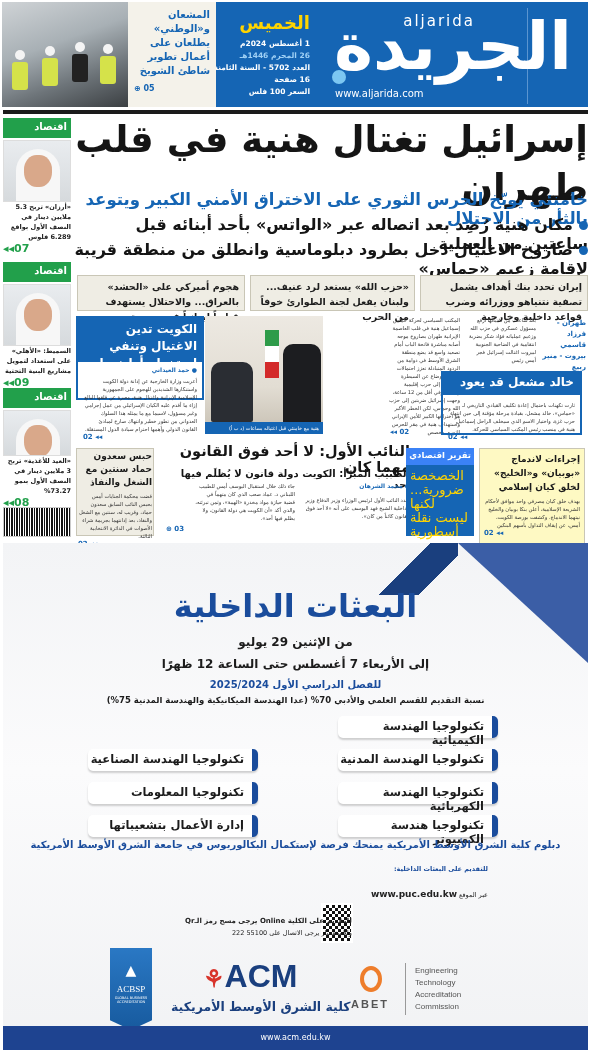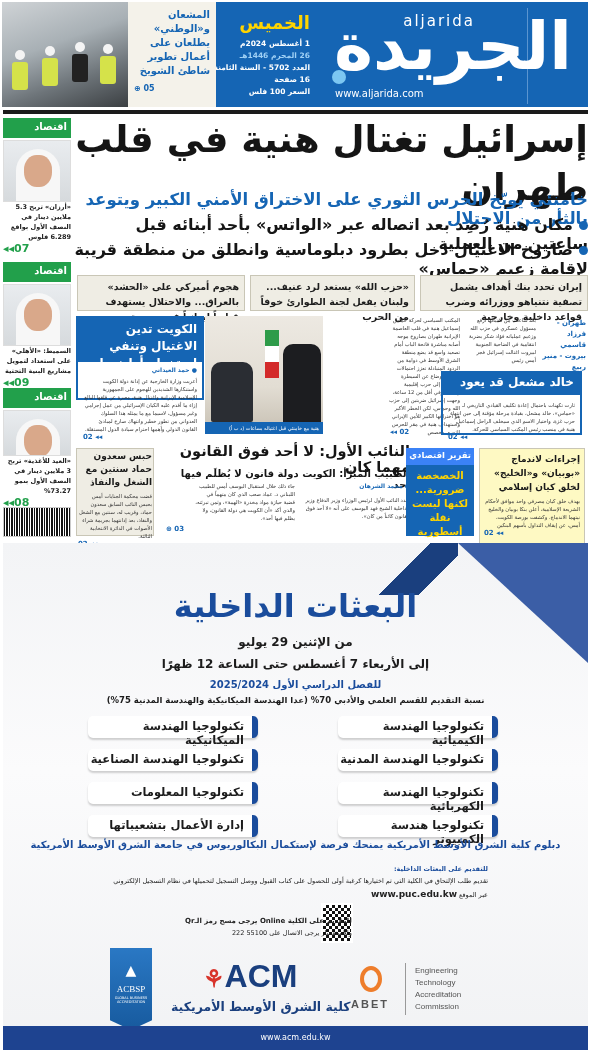--- a/index.html
+++ b/index.html
@@ -65,21 +65,21 @@
   .dateline { color: #1565b4; font-size: 7px; font-weight: bold; text-align: right; line-height: 11px; }
 
   .hamad { left: 76px; top: 448px; width: 78px; height: 88px; background: #efede4; border: 1px solid #c9c6b6; padding: 1px; }
   .hamad h3 { font-size: 9px; font-weight: bold; text-align: right; line-height: 13px; color: #1a1a1a; margin-bottom: 3px; }
 
   .naeb-h { right: 190px; top: 443px; width: 232px; color: #151515; font-size: 14.5px; font-weight: bold; text-align: right; }
   .naeb-sub { right: 190px; top: 468px; width: 232px; color: #151515; font-size: 10px; font-weight: bold; text-align: right; }
 
   .report { left: 406px; top: 448px; width: 68px; height: 88px; background: #1565b4; }
   .report-tag { background: #3b82f6; color: #fff; font-size: 8.5px; font-weight: bold; text-align: right; padding: 2px 3px; height: 17px; }
-  .report-body { color: #ffd400; font-size: 10px; font-weight: bold; text-align: center; padding: 4px 4px 0; line-height: 14px; }
+  .report-body { color: #ffd400; font-size: 13px; font-weight: normal; text-align: left; padding: 4px 4px 0; line-height: 14px; }
 
   .merge { left: 479px; top: 448px; width: 106px; height: 112px; background: #fef9c3; border: 1px solid #c9c6b6; padding: 3px 4px; }
   .merge h3 { font-size: 9px; font-weight: bold; text-align: right; line-height: 14px; color: #1a1a1a; margin-bottom: 3px; }
 
   .barcode { left: 3px; top: 507px; width: 68px; height: 30px; background: repeating-linear-gradient(90deg,#111 0,#111 1px,#fff 1px,#fff 2px,#111 2px,#111 4px,#fff 4px,#fff 5px); border: 1px solid #ccc; }
 
   
   .ad { left: 3px; top: 543px; width: 585px; height: 507px; background: linear-gradient(180deg,#f3f4f6 0%, #fbfbfc 45%, #f1f2f4 100%); overflow: hidden; }
   .ad-tri { position: absolute; right: 0; top: 0; width: 0; height: 0; border-top: 120px solid #3b5ea6; border-left: 130px solid transparent; }
   .ad-stripe { position: absolute; left: 375px; top: 0; width: 80px; height: 52px; background: linear-gradient(135deg, transparent 40%, #1a3f7e 40%, #1a3f7e 70%, transparent 70%); }
@@ -236,28 +236,26 @@
   <div class="ad-title">البعثات الداخلية</div>
   <div class="ad-line" style="top:92px;font-size:12px;">من الإثنين 29 يوليو</div>
   <div class="ad-line" style="top:114px;font-size:12px;">إلى الأربعاء 7 أغسطس حتى الساعة 12 ظهرًا</div>
   <div class="ad-line" style="top:136px;font-size:10px;color:#1a4c9c;">للفصل الدراسي الأول 2025/2024</div>
   <div class="ad-line" style="top:152px;font-size:8.5px;">نسبة التقديم للقسم العلمي والأدبي 70% (عدا الهندسة الميكانيكية والهندسة المدنية 75%)</div>
 
   <div class="prog" style="right:90px;top:173px;width:160px;">تكنولوجيا الهندسة الكيميائية</div>
   <div class="prog" style="right:90px;top:206px;width:160px;">تكنولوجيا الهندسة المدنية</div>
   <div class="prog" style="right:90px;top:239px;width:160px;">تكنولوجيا الهندسة الكهربائية</div>
   <div class="prog" style="right:90px;top:272px;width:160px;">تكنولوجيا هندسة الكمبيوتر</div>
-  <div class="prog" style="right:330px;top:173px;width:170px;">تكنولوجيا الهندسة الميكانيكية</div>
   <div class="prog" style="right:330px;top:206px;width:170px;">تكنولوجيا الهندسة الصناعية</div>
   <div class="prog" style="right:330px;top:239px;width:170px;">تكنولوجيا المعلومات</div>
   <div class="prog" style="right:330px;top:272px;width:170px;">إدارة الأعمال بتشعيباتها</div>
 
   <div class="ad-blue-line" style="top:296px;">دبلوم كلية الشرق الأوسط الأمريكية يمنحك فرصة لإستكمال البكالوريوس في جامعة الشرق الأوسط الأمريكية</div>
   <div class="ad-small" style="top:322px;color:#1a4c9c;font-weight:bold;">للتقديم على البعثات الداخلية:</div>
-  <div class="ad-small" style="top:334px;width:470px;">تقديم طلب الإلتحاق في الكلية التي تم اختيارها كرغبة أولى للحصول على كتاب القبول ووصل التسجيل لتحميلها في نظام التسجيل الإلكتروني</div>
   <div class="ad-small" style="top:346px;"><span>عبر الموقع</span> <b style="font-size:9px">www.puc.edu.kw</b></div>
   <div class="qr"></div>
   <div class="ad-small" style="top:374px;right:236px;font-weight:bold;font-size:7px;">للتقديم على الكلية Online يرجى مسح رمز الـQr</div>
   <div class="ad-small" style="top:386px;right:236px;">وللاستفسار يرجى الاتصال على 55100 222</div>
 
   <div class="acbsp">
     <div style="margin-top:14px;font-size:14px;">▲</div>
     <div style="font-size:9px;font-family:'Liberation Serif',serif;margin-top:6px;">ACBSP</div>
     <div style="font-size:3.5px;margin-top:2px;">GLOBAL BUSINESS ACCREDITATION</div>
   </div>

